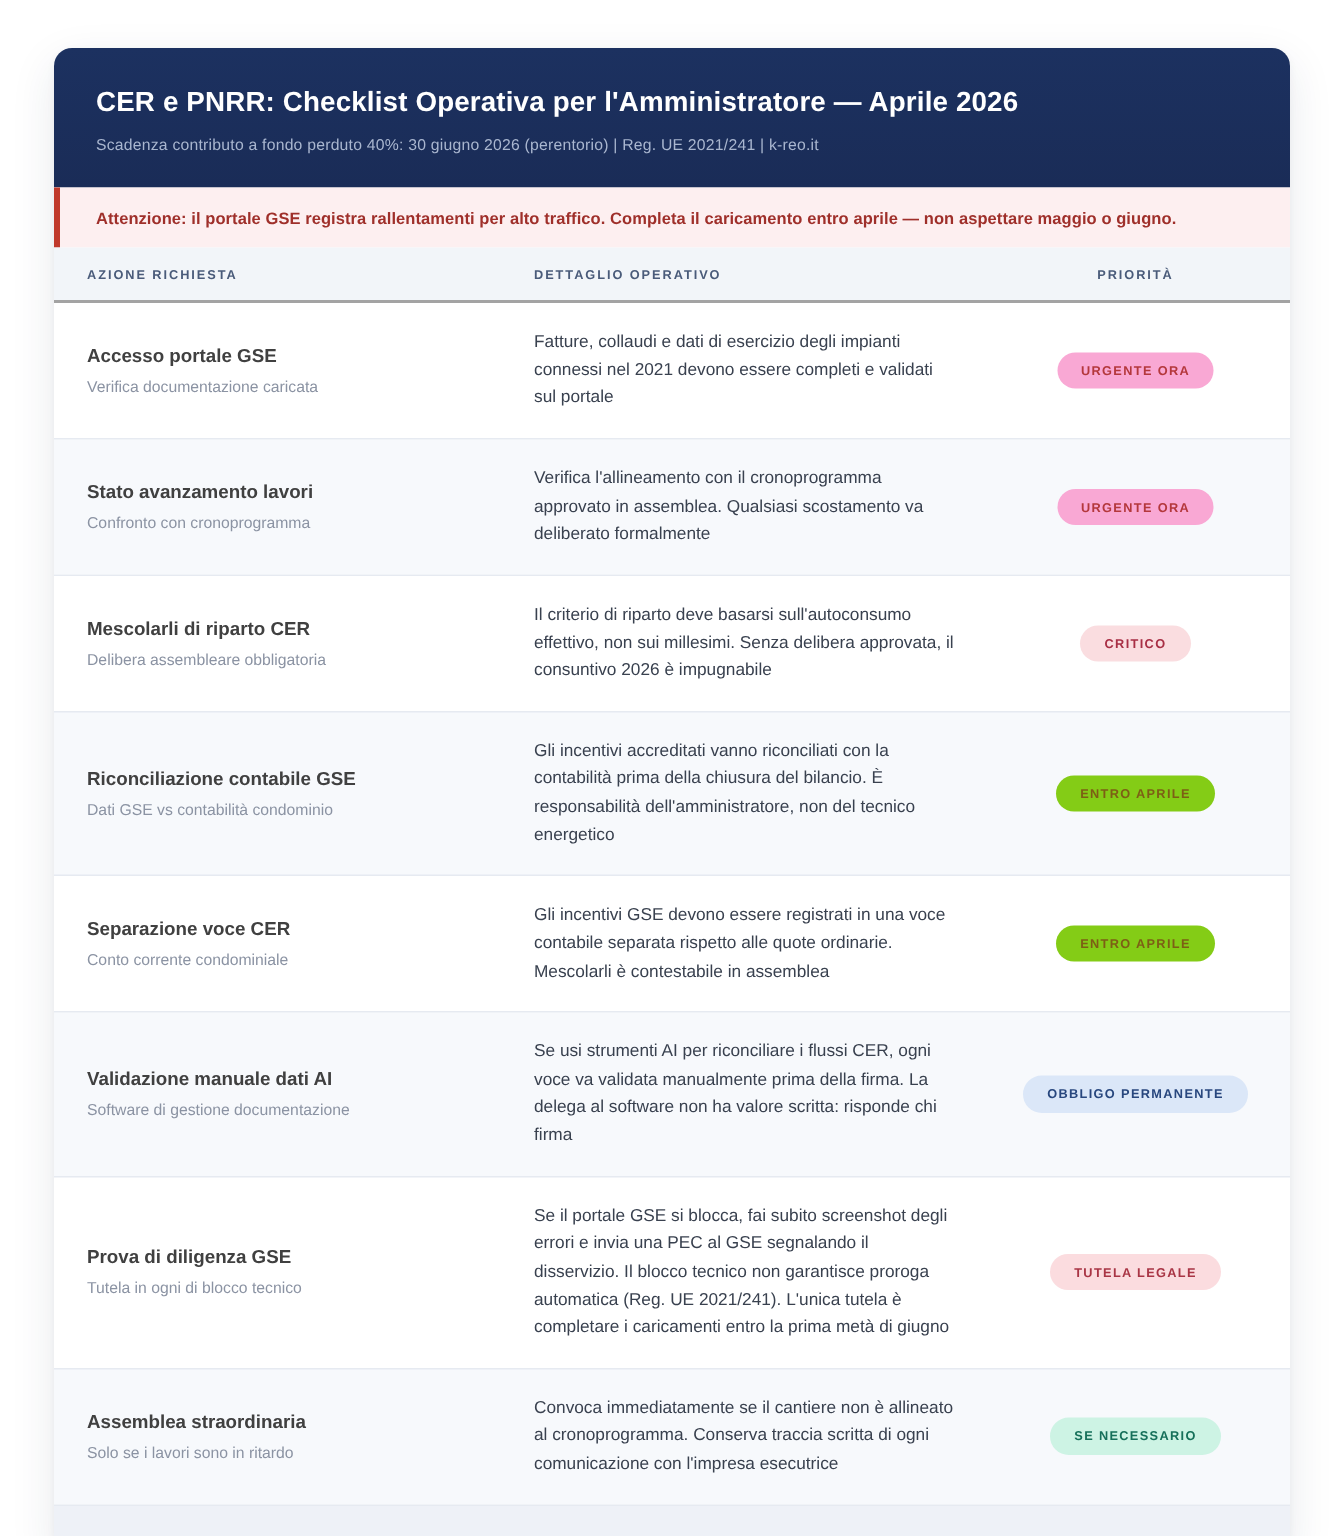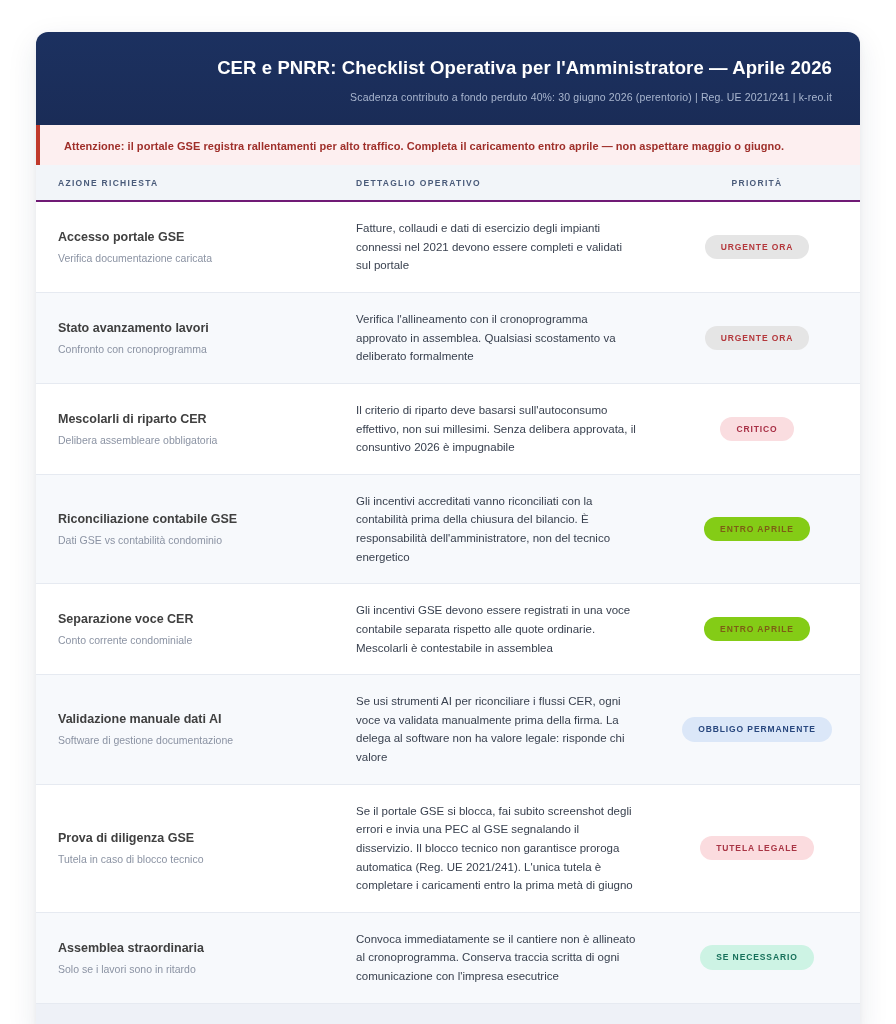--- a/index.html
+++ b/index.html
@@ -26,21 +26,20 @@
     border-radius: 12px;
     overflow: hidden;
     box-shadow: 0 10px 30px rgba(30, 45, 80, 0.10), 0 2px 6px rgba(30,45,80,0.05);
   }
 
   
   .card-header {
     background: #1b2f5e;
     background: linear-gradient(180deg, #1c3160 0%, #1a2c57 100%);
     padding: 24px 28px 20px 28px;
-    text-align: right;
   }
   .card-title {
     color: #ffffff;
     font-size: 18.5px;
     font-weight: bold;
     letter-spacing: 0.1px;
     line-height: 1.3;
     margin: 0 0 10px 0;
   }
   .card-subtitle {
@@ -74,21 +73,21 @@
   }
   .tbl thead th {
     background: #f2f5f9;
     color: #4a5b7a;
     font-size: 8.5px;
     font-weight: bold;
     letter-spacing: 1.3px;
     text-transform: uppercase;
     text-align: left;
     padding: 13px 16px 12px 22px;
-    border-bottom: 2px solid #701a75;
+    border-bottom: 2px solid #a3a3a3;
     vertical-align: middle;
   }
   .tbl thead th.col-action   { width: 310px; }
   .tbl thead th.col-detail   { width: 330px; padding-left: 10px; }
   .tbl thead th.col-priority { width: 184px; text-align: center; padding-left: 0; padding-right: 22px; }
 
   .tbl tbody tr { border-bottom: 1px solid #e6eaf1; }
   .tbl tbody tr:nth-child(even) { background: #f7f9fc; }
   .tbl tbody tr:nth-child(odd)  { background: #ffffff; }
 
@@ -122,21 +121,21 @@
     display: inline-block;
     font-size: 8.5px;
     font-weight: bold;
     letter-spacing: 0.9px;
     text-transform: uppercase;
     padding: 8px 16px;
     border-radius: 999px;
     white-space: nowrap;
     line-height: 1;
   }
-  .badge-urgente   { background: #e5e5e5; color: #b4383c; }
+  .badge-urgente   { background: #f9a8d4; color: #b4383c; }
   .badge-critico   { background: #fadde0; color: #a82f45; }
   .badge-aprile    { background: #84cc16; color: #7d5f15; }
   .badge-obbligo   { background: #dbe7f8; color: #28477e; }
   .badge-tutela    { background: #fbdcdf; color: #a93545; }
   .badge-necessario{ background: #cdf3e4; color: #16705a; }
 
   
   .card-footer {
     background: #eef1f7;
     padding: 16px 22px 16px 22px;
@@ -215,28 +214,28 @@
               <div class="detail-text">Gli incentivi GSE devono essere registrati in una voce contabile separata rispetto alle quote ordinarie. Mescolarli è contestabile in assemblea</div>
             </td>
             <td class="cell-priority"><span class="badge badge-aprile">ENTRO APRILE</span></td>
           </tr>
           <tr>
             <td class="cell-action">
               <div class="action-title">Validazione manuale dati AI</div>
               <div class="action-sub">Software di gestione documentazione</div>
             </td>
             <td class="cell-detail">
-              <div class="detail-text">Se usi strumenti AI per riconciliare i flussi CER, ogni voce va validata manualmente prima della firma. La delega al software non ha valore legale: risponde chi valore</div>
+              <div class="detail-text">Se usi strumenti AI per riconciliare i flussi CER, ogni voce va validata manualmente prima della firma. La delega al software non ha valore scritta: risponde chi firma</div>
             </td>
             <td class="cell-priority"><span class="badge badge-obbligo">OBBLIGO PERMANENTE</span></td>
           </tr>
           <tr>
             <td class="cell-action">
               <div class="action-title">Prova di diligenza GSE</div>
-              <div class="action-sub">Tutela in caso di blocco tecnico</div>
+              <div class="action-sub">Tutela in ogni di blocco tecnico</div>
             </td>
             <td class="cell-detail">
               <div class="detail-text">Se il portale GSE si blocca, fai subito screenshot degli errori e invia una PEC al GSE segnalando il disservizio. Il blocco tecnico non garantisce proroga automatica (Reg. UE 2021/241). L'unica tutela è completare i caricamenti entro la prima metà di giugno</div>
             </td>
             <td class="cell-priority"><span class="badge badge-tutela">TUTELA LEGALE</span></td>
           </tr>
           <tr>
             <td class="cell-action">
               <div class="action-title">Assemblea straordinaria</div>
               <div class="action-sub">Solo se i lavori sono in ritardo</div>

